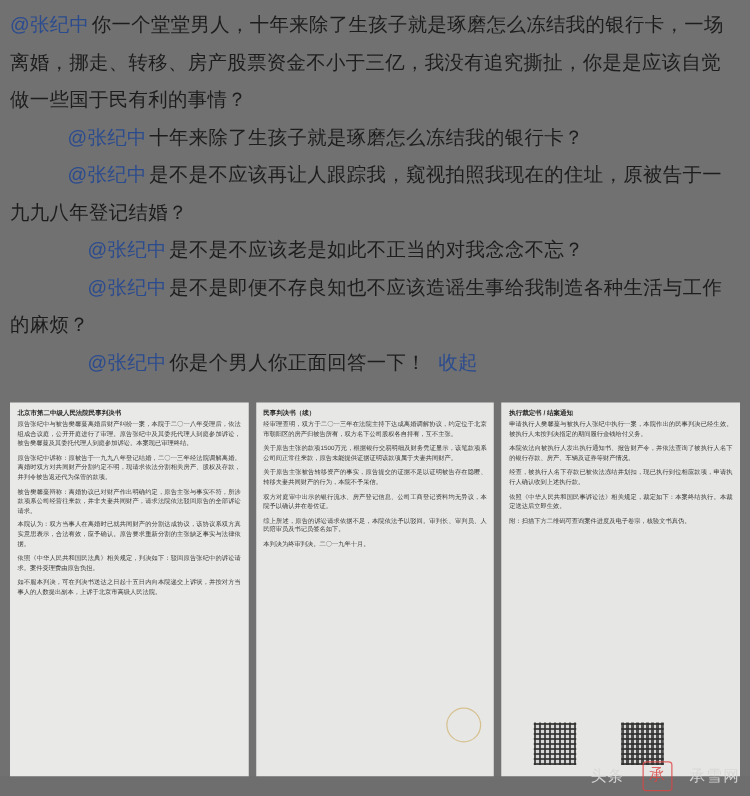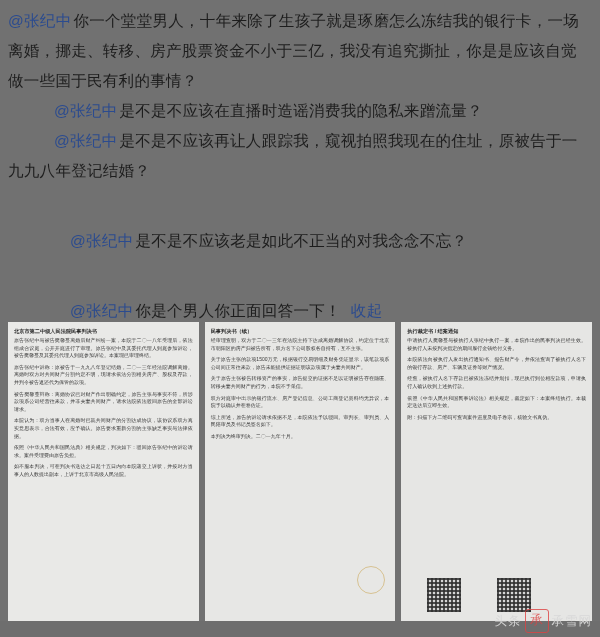--- a/index.html
+++ b/index.html
@@ -27,21 +27,21 @@
     color: #1d1d1d;
     font-size: 15.5px;
     line-height: 30px;
     letter-spacing: 0.3px;
   }
   .para {
     margin: 0;
     text-indent: 0;
   }
   .para.indent { text-indent: 46px; }
-  .para.indent2 { text-indent: 62px; margin-top: 40px; }
+  .para.indent2 { text-indent: 62px; }
   .mention {
     color: #2b4b8f;
     padding-right: 2px;
   }
   .collapse {
     color: #2b4b8f;
     padding-left: 10px;
   }
 
   
@@ -112,21 +112,21 @@
     width: 600px;
     height: 16px;
     background: #6e6e6e;
   }
   #watermark {
     position: absolute;
     right: 8px;
     bottom: 4px;
     display: flex;
     align-items: center;
-    gap: 3px;
+    gap: 14px;
     color: #d8d8d8;
     font-size: 12.5px;
     opacity: 0.95;
   }
   #watermark .seal {
     display: inline-block;
     width: 22px;
     height: 22px;
     border: 1.5px solid #d44;
     color: #d44;
@@ -143,31 +143,34 @@
 
 <div id="screen">
 
   <div id="post">
 
     <p class="para">
       <span class="mention">@张纪中</span><span>你一个堂堂男人，十年来除了生孩子就是琢磨怎么冻结我的银行卡，一场离婚，挪走、转移、房产股票资金不小于三亿，我没有追究撕扯，你是是应该自觉做一些国于民有利的事情？</span>
     </p>
 
     <p class="para indent">
-      <span class="mention">@张纪中</span><span>是不是不应该在直播时造谣消费我的隐私来蹭流量？</span>
+      <span class="mention">@张纪中</span><span>十年来除了生孩子就是琢磨怎么冻结我的银行卡？</span>
     </p>
 
     <p class="para indent">
       <span class="mention">@张纪中</span><span>是不是不应该再让人跟踪我，窥视拍照我现在的住址，原被告于一九九八年登记结婚？</span>
     </p>
 
     <p class="para indent2">
       <span class="mention">@张纪中</span><span>是不是不应该老是如此不正当的对我念念不忘？</span>
     </p>
 
+    <p class="para indent2">
+      <span class="mention">@张纪中</span><span>是不是即便不存良知也不应该造谣生事给我制造各种生活与工作的麻烦？</span>
+    </p>
 
 
     <p class="para indent2">
       <span class="mention">@张纪中</span><span>你是个男人你正面回答一下！</span><span class="collapse">收起</span>
     </p>
 
   </div>
 
   <div id="docs">
 

